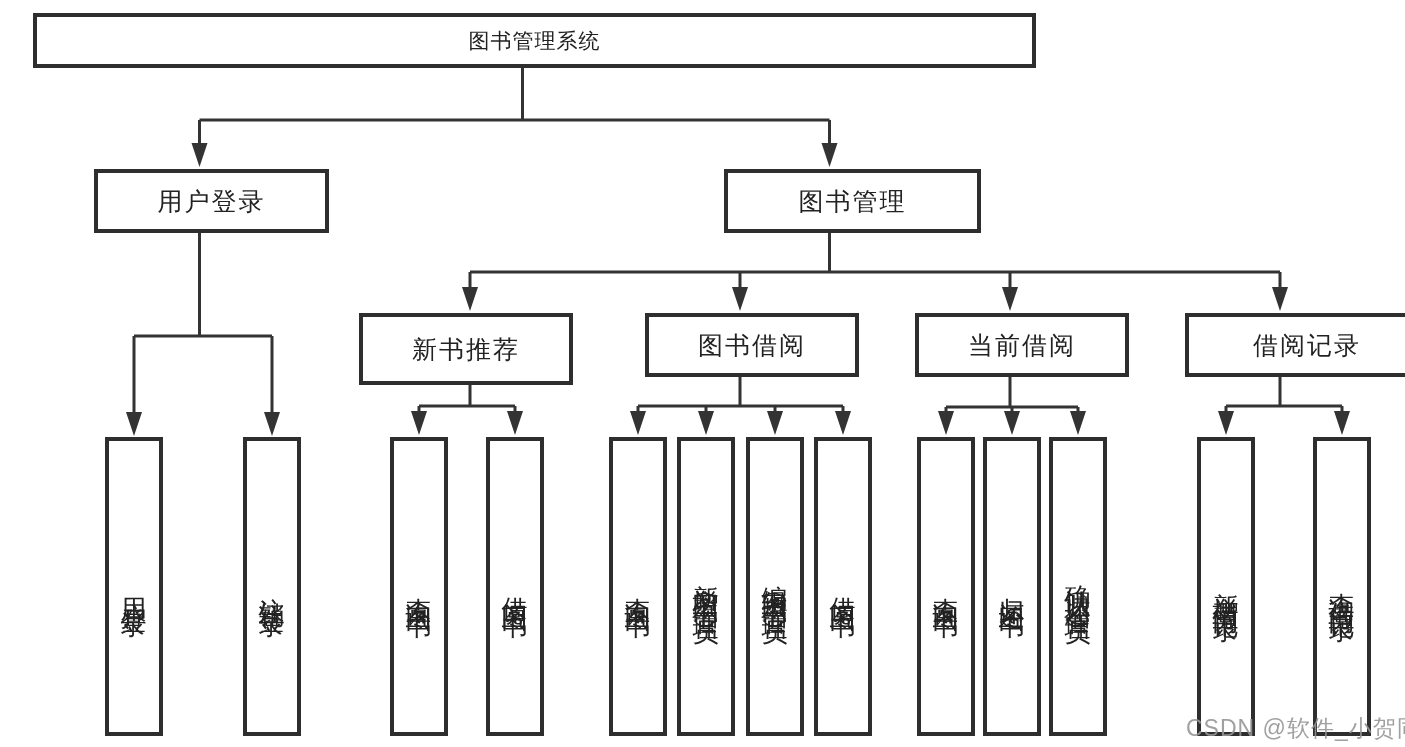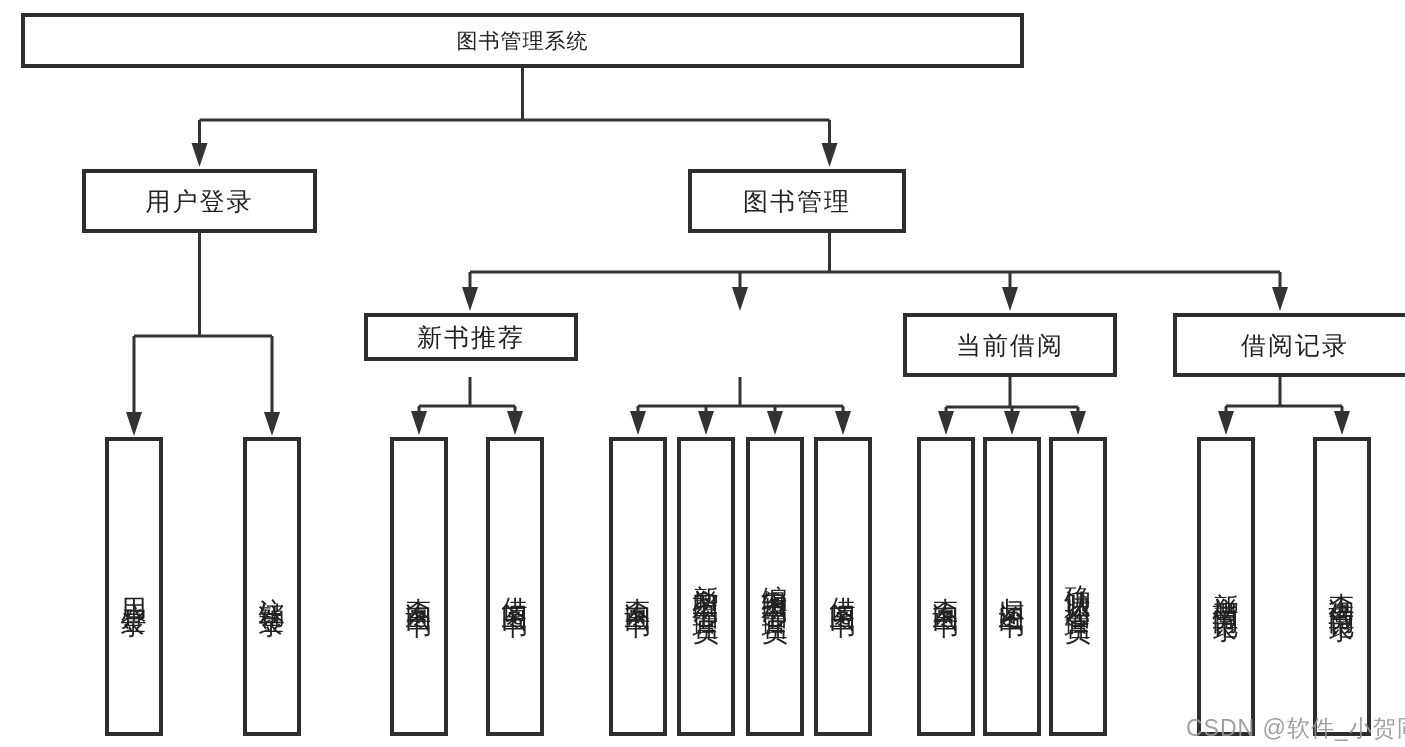--- a/index.html
+++ b/index.html
@@ -12,21 +12,21 @@
   }
   .wires{position:absolute;left:0;top:0;width:1405px;height:747px;}
   .node{
     position:absolute;
     box-sizing:border-box;
     border:4px solid #2e2e2e;
     background:#ffffff;
     display:flex;align-items:center;justify-content:center;
     color:#222222;
   }
-  .hbox{font-size:25px;letter-spacing:2px;}
+  .hbox{font-size:25px;letter-spacing:2px;margin-left:12px;}
   .root{font-size:21px;letter-spacing:1px;}
   .vbox{width:58px;top:437px;height:299px;}
   .vbox .vlabel{
     writing-mode:vertical-rl;
     text-orientation:mixed;
     font-size:26px;
     line-height:1;
     letter-spacing:5px;
     white-space:nowrap;
     color:#222222;
@@ -79,26 +79,29 @@
     </g>
   </svg>
 
   <div class="node hbox root" style="left:21px;top:13px;width:1003px;height:55px;">
     <span>图书管理系统</span>
   </div>
 
   <div class="node hbox" style="left:82px;top:169px;width:235px;height:64px;">
     <span>用户登录</span>
   </div>
-  <div class="node hbox" style="left:688px;top:169px;width:218px;height:64px;">
+  <div class="node hbox" style="left:712px;top:169px;width:257px;height:64px;">
     <span>图书管理</span>
   </div>
 
-  <div class="node hbox" style="left:364px;top:313px;width:214px;height:48px;">
+  <div class="node hbox" style="left:347px;top:313px;width:214px;height:72px;">
     <span>新书推荐</span>
+  </div>
+  <div class="node hbox" style="left:633px;top:313px;width:214px;height:64px;">
+    <span>图书借阅</span>
   </div>
   <div class="node hbox" style="left:903px;top:313px;width:214px;height:64px;align-items:center;">
     <span>当前借阅</span>
   </div>
   <div class="node hbox" style="left:1173px;top:313px;width:244px;height:64px;">
     <span>借阅记录</span>
   </div>
 
   <div class="node vbox" style="left:105px;">
     <span class="vlabel">用户登录</span>

